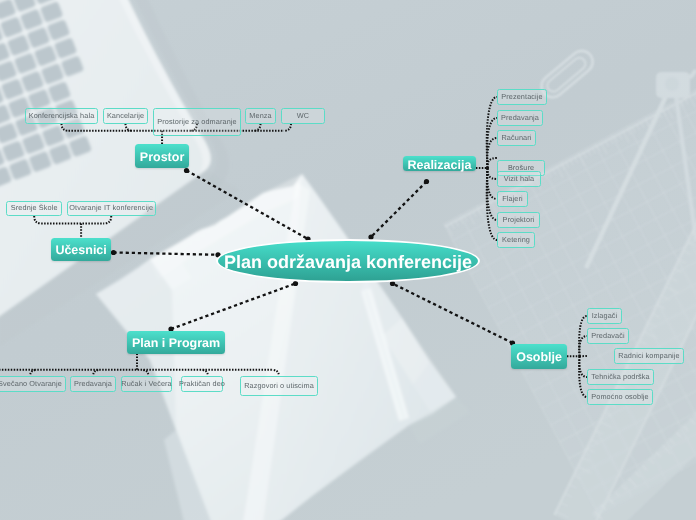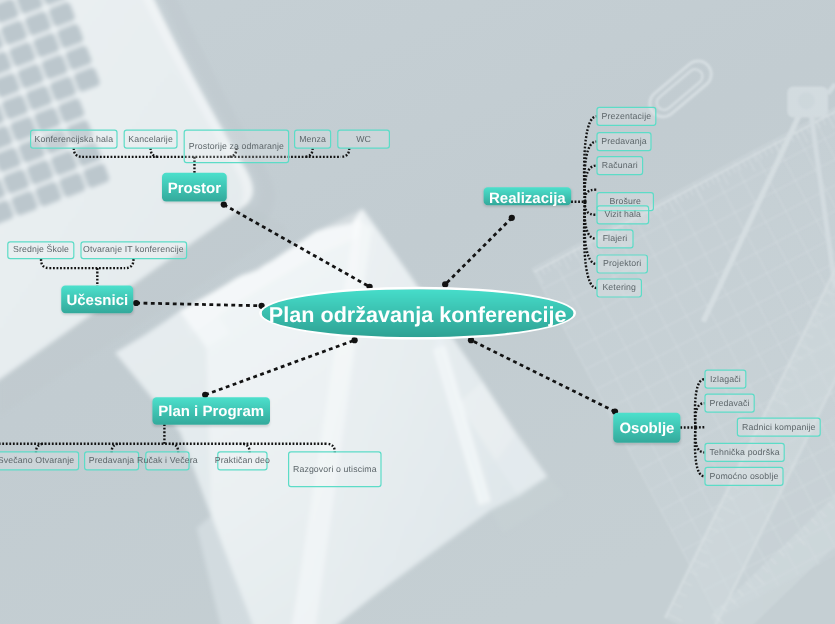--- a/index.html
+++ b/index.html
@@ -479,27 +479,27 @@
       </div>
       <div class="node branch" style="left: 88.3px; top: 330.8px; width: 97.4px; height: 23.6px; margin-left: 39px;">
         <span>Plan i Program</span>
       </div>
       <div class="node leaf" style="left: -6px; top: 376px; width: 72px; height: 16px;">
         <span>Svečano Otvaranje</span>
       </div>
       <div class="node leaf" style="left: 70px; top: 376px; width: 46px; height: 16px;">
         <span>Predavanja</span>
       </div>
-      <div class="node leaf" style="left: 121px; top: 376px; width: 37px; height: 16px; text-align: right;">
+      <div class="node leaf" style="left: 121px; top: 376px; width: 51px; height: 16px; text-align: right;">
         <span>Ručak i Večera</span>
       </div>
       <div class="node leaf" style="left: 181px; top: 376px; width: 42px; height: 16px;">
         <span>Praktičan deo</span>
       </div>
-      <div class="node leaf" style="left: 240px; top: 376px; width: 78px; height: 30px;">
+      <div class="node leaf" style="left: 240px; top: 376px; width: 78px; height: 20px;">
         <span>Razgovori o utiscima</span>
       </div>
       <div class="node branch" style="left: 403px; top: 156.3px; width: 72.9px; height: 15px;">
         <span>Realizacija</span>
       </div>
       <div class="node leaf" style="left: 497px; top: 89px; width: 50px; height: 16px;">
         <span>Prezentacije</span>
       </div>
       <div class="node leaf" style="left: 497px; top: 110px; width: 46px; height: 16px;">
         <span>Predavanja</span>

